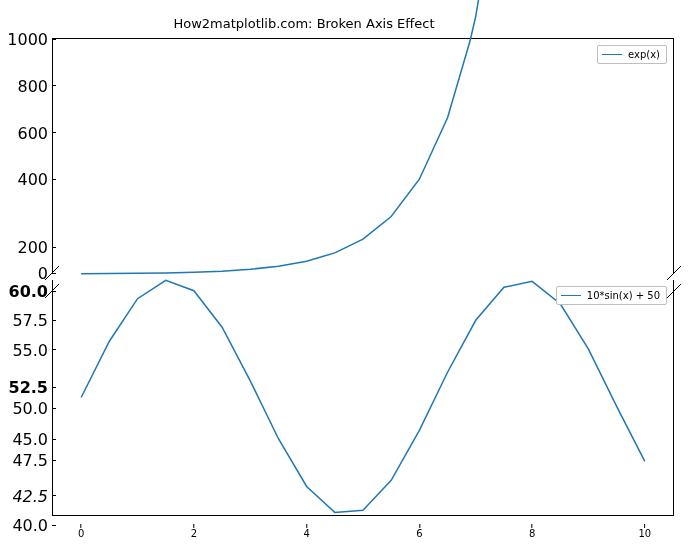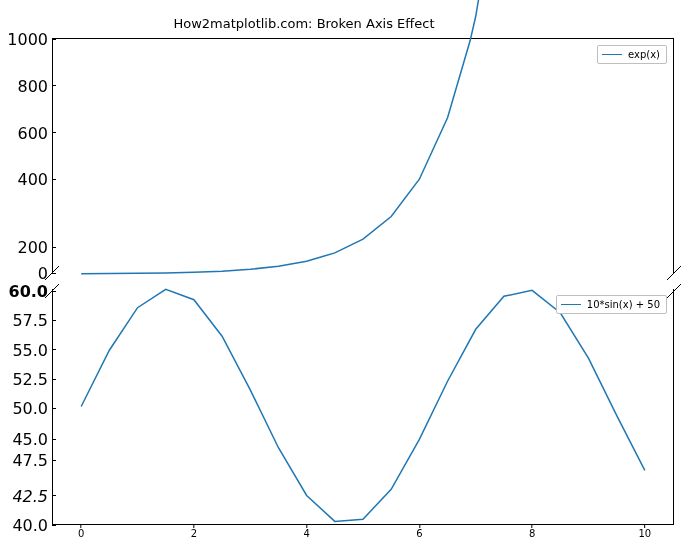--- a/index.html
+++ b/index.html
@@ -31,21 +31,21 @@
     width: 622px;
     border: 1px solid #000;
     box-sizing: border-box;
   }
   #ax-top {
     top: 38px;
     height: 236px;
     border-bottom: none;
   }
   #ax-bot {
-    top: 289px;
+    top: 280px;
     height: 236px;
     border-top: none;
     text-align: right;
   }
   
   .break-top {
     position: absolute;
     stroke: #000;
     stroke-width: 1;
     top: 266px; 
@@ -176,21 +176,21 @@
       <div class="ytick" style="top: 132.6px;">600<span class="tickmark"></span></div>
       <div class="ytick" style="top: 85.8px;">800<span class="tickmark"></span></div>
       <div class="ytick" style="top: 39px;">1000<span class="tickmark"></span></div>
     </div>
   <div id="yticks-bot">
       <div class="ytick" style="top: 525px;">40.0<span class="tickmark"></span></div>
       <div class="ytick" style="top: 495.75px; font-style: italic;">42.5<span class="tickmark"></span></div>
       <div class="ytick" style="top: 439px;">45.0<span class="tickmark"></span></div>
       <div class="ytick" style="top: 437.25px; margin-top: 23px;">47.5<span class="tickmark"></span></div>
       <div class="ytick" style="top: 408px;">50.0<span class="tickmark"></span></div>
-      <div class="ytick" style="top: 379px;">52.5<span class="tickmark"></span></div>
+      <div class="ytick" style="top: 387px; font-weight: bold;">52.5<span class="tickmark"></span></div>
       <div class="ytick" style="top: 349.5px;">55.0<span class="tickmark"></span></div>
       <div class="ytick" style="top: 320.25px; margin-left: 36px;">57.5<span class="tickmark"></span></div>
       <div class="ytick" style="top: 291px; font-weight: bold;">60.0<span class="tickmark"></span></div>
     </div>
   <div id="xticks">
       <div class="xtick" style="left: 81.1818px;">0<span class="tickmark"></span></div>
       <div class="xtick" style="left: 193.909px;">2<span class="tickmark"></span></div>
       <div class="xtick" style="left: 306.636px;">4<span class="tickmark"></span></div>
       <div class="xtick" style="left: 419.364px;">6<span class="tickmark"></span></div>
       <div class="xtick" style="left: 532.091px;">8<span class="tickmark"></span></div>

